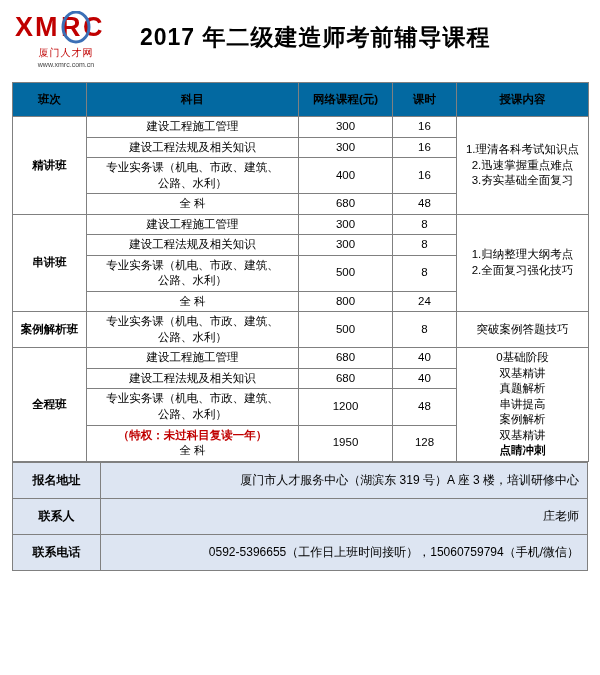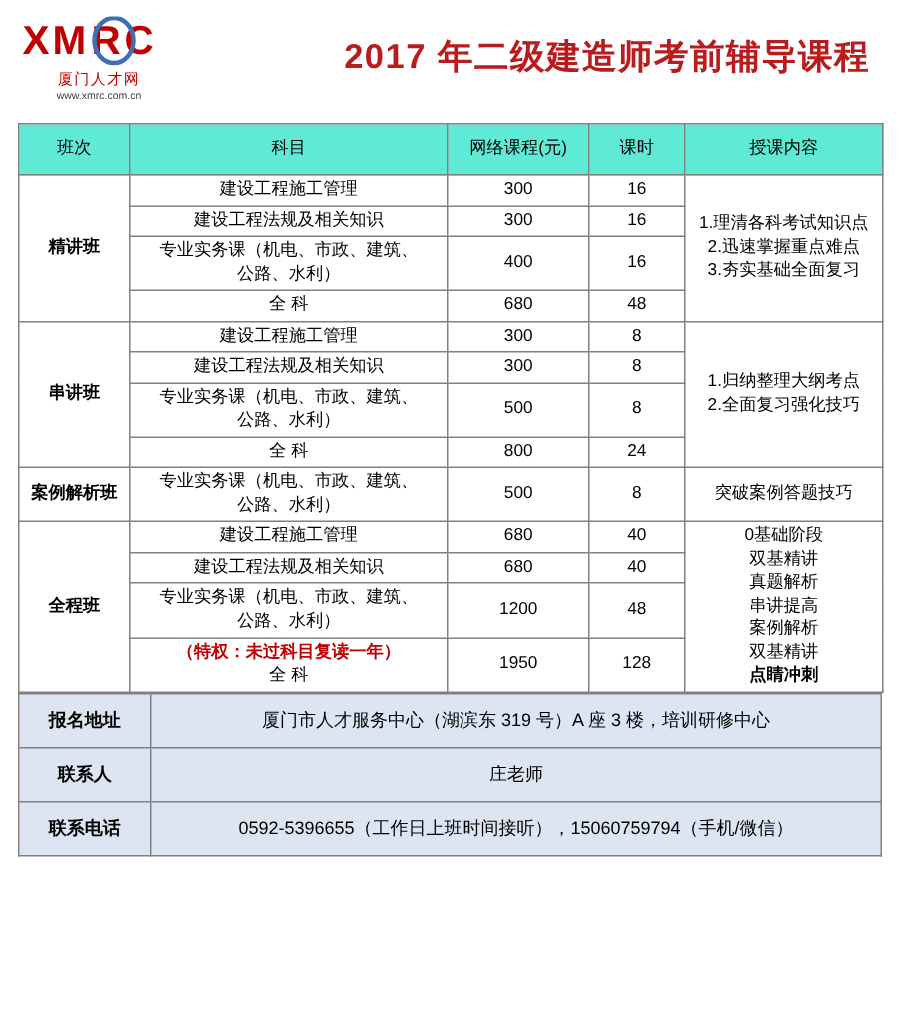--- a/index.html
+++ b/index.html
@@ -51,24 +51,24 @@
     font-size: 7px;
     color: #444;
     letter-spacing: 0px;
     margin-top: 1px;
     white-space: nowrap;
   }
   .title {
     position: absolute;
     left: 140px; top: 22px;
     width: 440px;
-    text-align: right;
+    text-align: left;
     font-size: 23px;
     font-weight: bold;
-    color: #b91c1c;
+    color: #000000;
     letter-spacing: 1px;
     white-space: nowrap;
   }
 
   
   table.main {
     border-collapse: collapse;
     width: 576px;
     margin: 6px 12px 0 12px;
     table-layout: fixed;
@@ -76,22 +76,22 @@
   table.main td, table.main th {
     border: 1px solid #808080;
     font-size: 11.5px;
     color: #000;
     padding: 2px 3px;
     text-align: center;
     vertical-align: middle;
     line-height: 1.35;
   }
   thead td {
-    background: #5eead4;
-    font-weight: normal;
+    background: #0369a1;
+    font-weight: bold;
     font-size: 13px;
     height: 34px;
   }
   .col-class { width: 74px; }
   .col-subj  { width: 212px; }
   .col-price { width: 94px; }
   .col-hours { width: 64px; }
   .col-cont  { width: 132px; }
 
   .classname {
@@ -137,21 +137,21 @@
     height: 36px;
     padding: 3px 8px;
     vertical-align: middle;
   }
   .info-label {
     width: 88px;
     font-weight: bold;
     text-align: center;
     font-size: 12.5px;
   }
-  .info-value { text-align: center; font-size: 12px; }
+  .info-value { text-align: right; font-size: 12px; }
 </style>
 </head>
 <body>
 
 <div id="page">
 
   <div class="header">
     <div class="logo">
       <div class="logo-mark">
         <svg width="104" height="34" viewBox="0 0 104 34" aria-hidden="true">

